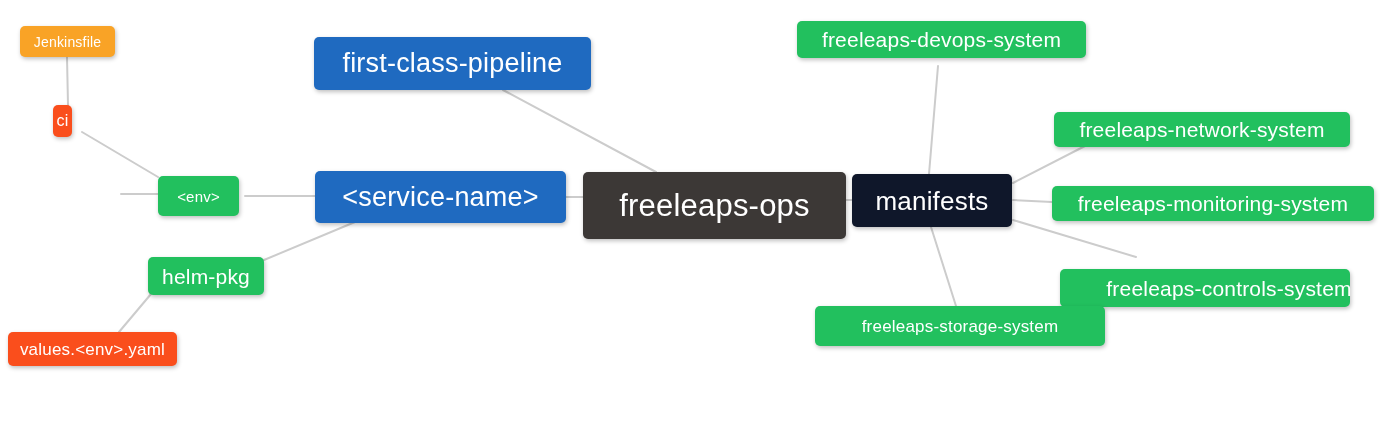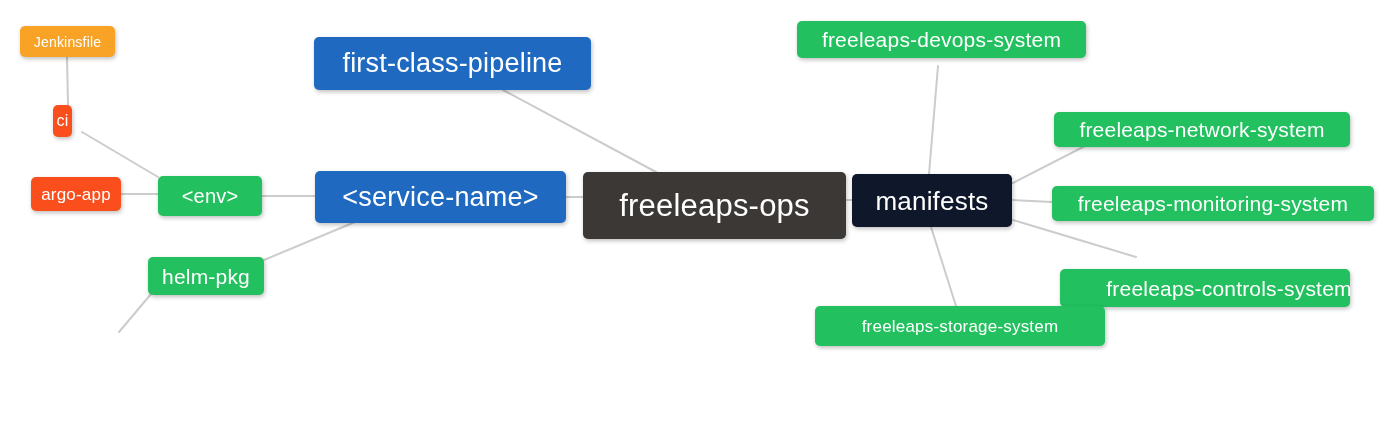--- a/index.html
+++ b/index.html
@@ -54,23 +54,23 @@
       <line x1="846" y1="200" x2="852" y2="200" stroke="#cccccc" stroke-width="2" stroke-linecap="round"></line>
       <line x1="929" y1="174" x2="938" y2="66" stroke="#cccccc" stroke-width="2" stroke-linecap="round"></line>
       <line x1="1013" y1="183" x2="1085" y2="146" stroke="#cccccc" stroke-width="2" stroke-linecap="round"></line>
       <line x1="1013" y1="200" x2="1052" y2="202" stroke="#cccccc" stroke-width="2" stroke-linecap="round"></line>
       <line x1="1013" y1="220" x2="1136" y2="257" stroke="#cccccc" stroke-width="2" stroke-linecap="round"></line>
       <line x1="931" y1="227" x2="956" y2="306" stroke="#cccccc" stroke-width="2" stroke-linecap="round"></line>
     </svg>
 
   <div class="node" style="left: 20px; top: 26px; width: 95px; height: 31px; background: rgb(249, 163, 38); font-size: 14px;">Jenkinsfile</div>
   <div class="node" style="left: 53px; top: 105px; width: 19px; height: 32px; background: rgb(250, 78, 28); font-size: 16px;">ci</div>
-  <div class="node" style="left: 31px; top: 177px; width: 90px; height: 34px; background: rgb(250, 78, 28); font-size: 17px;">argo-app</div>
-  <div class="node" style="left: 158px; top: 176px; width: 104px; height: 40px; background: rgb(34, 192, 94); font-size: 20px;">&lt;env&gt;</div>
+  <div class="node" style="left: 158px; top: 176px; width: 81px; height: 40px; background: rgb(34, 192, 94); font-size: 15px;">&lt;env&gt;</div>
   <div class="node" style="left: 148px; top: 257px; width: 116px; height: 38px; background: rgb(34, 192, 94); font-size: 21px;">helm-pkg</div>
+  <div class="node" style="left: 8px; top: 332px; width: 169px; height: 34px; background: rgb(250, 78, 28); font-size: 17px;">values.&lt;env&gt;.yaml</div>
   <div class="node" style="left: 314px; top: 37px; width: 277px; height: 53px; background: rgb(31, 106, 192); font-size: 27px;">first-class-pipeline</div>
   <div class="node" style="left: 315px; top: 171px; width: 251px; height: 52px; background: rgb(31, 106, 192); font-size: 27px;">&lt;service-name&gt;</div>
   <div class="node" style="left: 583px; top: 172px; width: 263px; height: 67px; background: rgb(60, 56, 54); font-size: 31px;">freeleaps-ops</div>
   <div class="node" style="left: 852px; top: 174px; width: 160px; height: 53px; background: #0f172a; font-size: 26px;">manifests</div>
   <div class="node" style="left: 797px; top: 21px; width: 289px; height: 37px; background: rgb(34, 192, 94); font-size: 21px;">freeleaps-devops-system</div>
   <div class="node" style="left: 1054px; top: 112px; width: 296px; height: 35px; background: rgb(34, 192, 94); font-size: 21px;">freeleaps-network-system</div>
   <div class="node" style="left: 1052px; top: 186px; width: 322px; height: 35px; background: rgb(34, 192, 94); font-size: 21px;">freeleaps-monitoring-system</div>
   <div class="node" style="left: 1060px; top: 269px; width: 290px; height: 38px; background: rgb(34, 192, 94); font-size: 21px; padding-left: 48px;">freeleaps-controls-system</div>
   <div class="node" style="left: 815px; top: 306px; width: 290px; height: 40px; background: rgb(34, 192, 94); font-size: 17px;">freeleaps-storage-system</div>
 </div>

